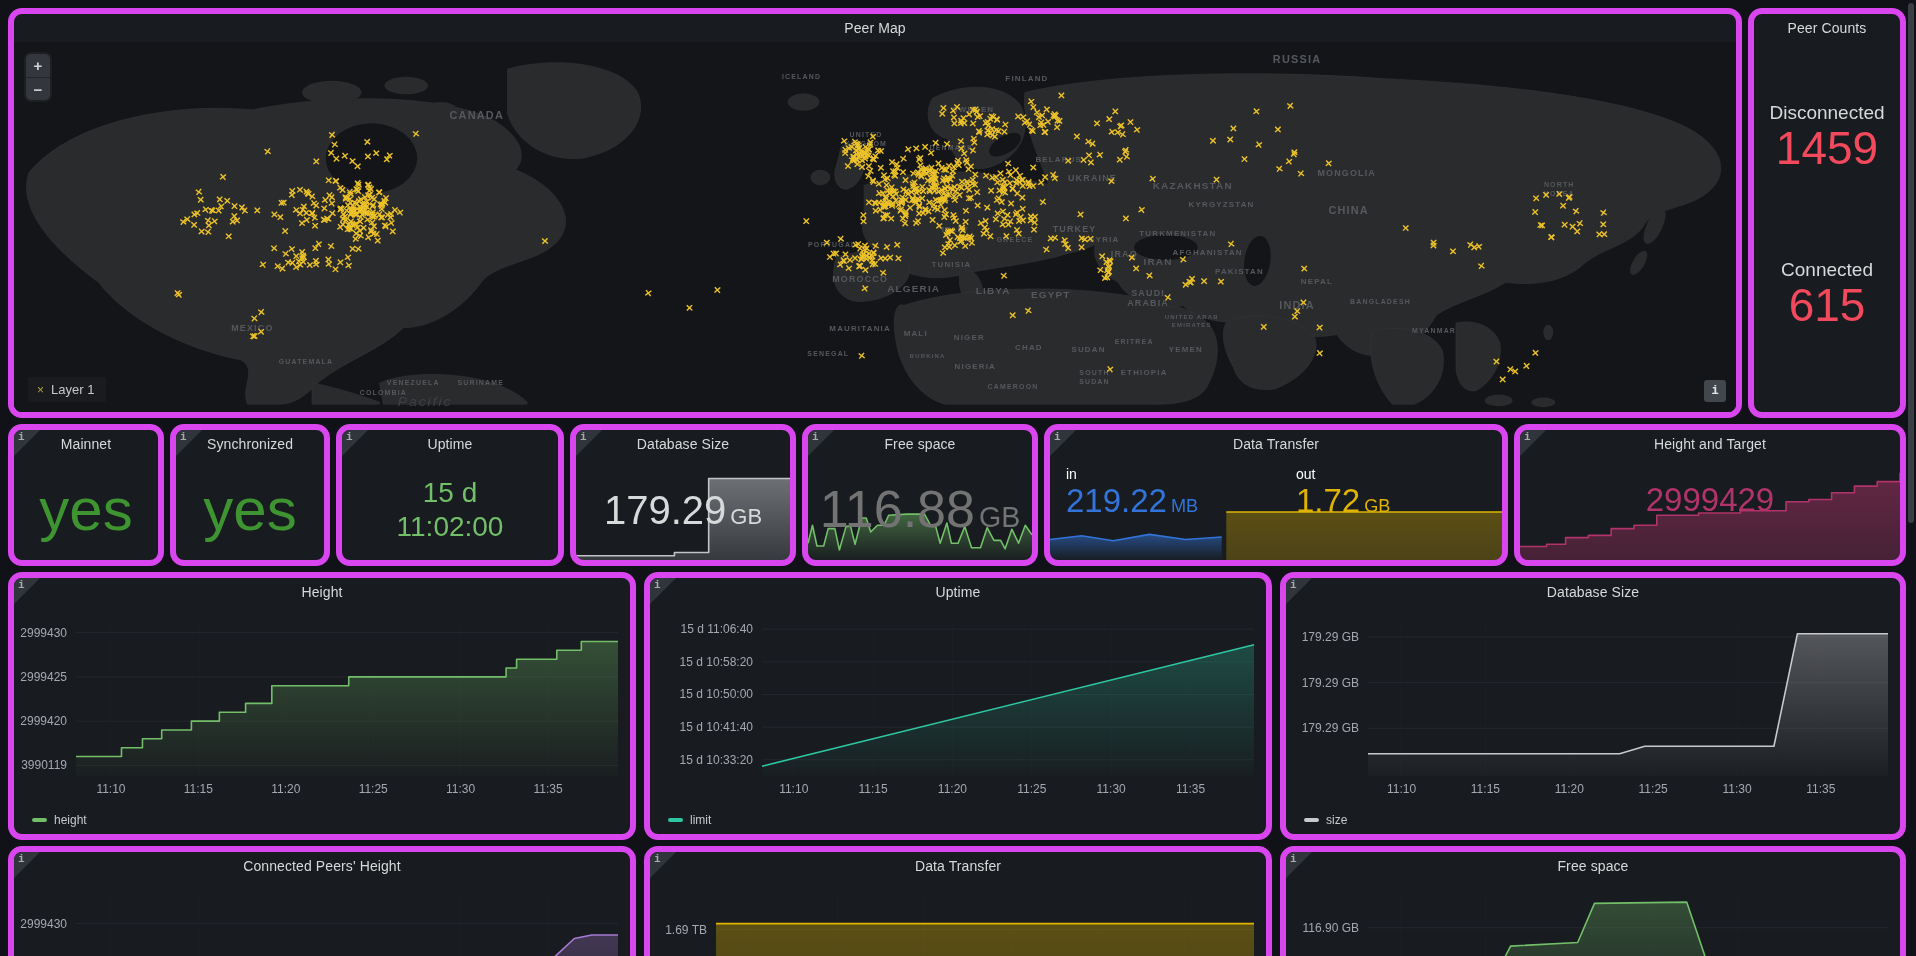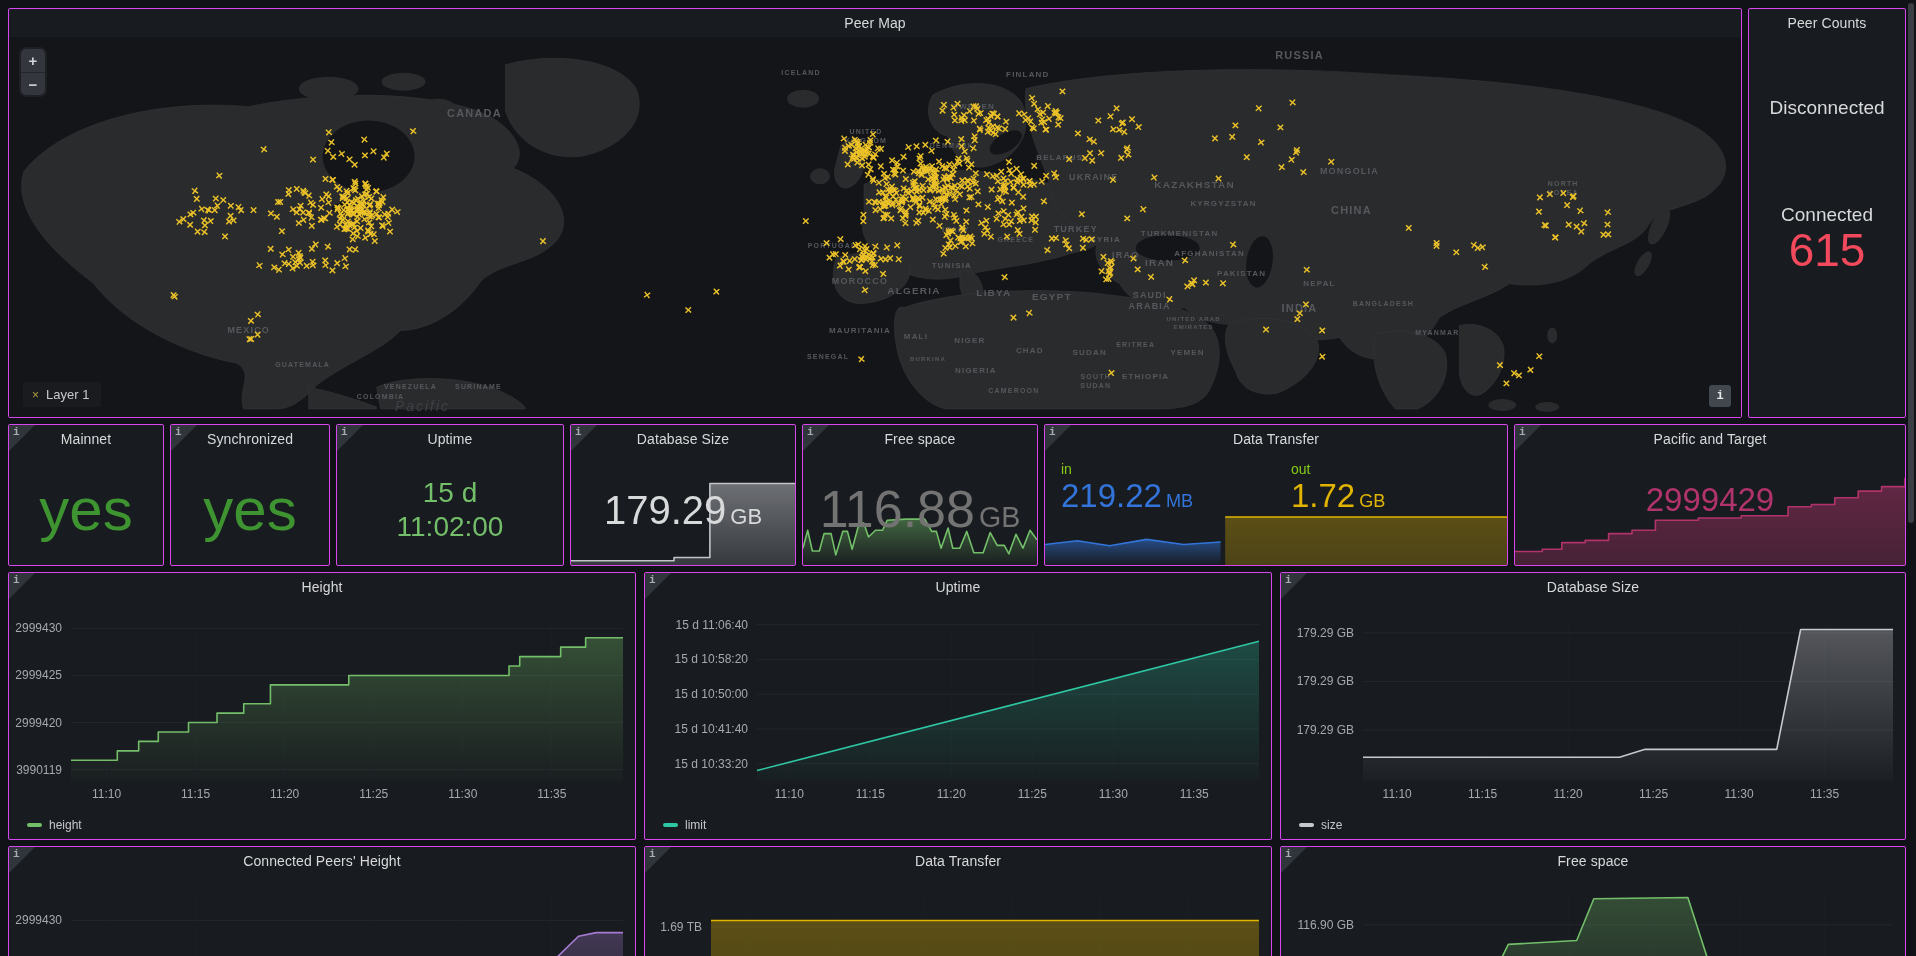--- a/index.html
+++ b/index.html
@@ -1,18 +1,18 @@
 <!DOCTYPE html>
 <html><head>
 <meta charset="utf-8">
 <style>
   * { margin:0; padding:0; box-sizing:border-box; }
   html,body { width:1916px; height:956px; overflow:hidden; background:#111217;
     font-family:"Liberation Sans", sans-serif; color:#d8d9da; }
-  .panel { position:absolute; background:#181b1f; border:1px solid #d946ef; border-radius:2px; overflow:hidden; }
+  .panel { position:absolute; background:#181b1f; border:6px solid #d946ef; border-radius:14px; overflow:hidden; }
   .panel-title { position:absolute; top:6px; left:0; right:0; text-align:center;
     font-size:14px; font-weight:500; color:#d8d9da; letter-spacing:.1px; z-index:5; }
   
   .corner { position:absolute; top:0; left:0; width:0; height:0;
     border-top:26px solid #30353b; border-right:26px solid transparent; z-index:6; }
   .corner span { position:absolute; top:-25px; left:4px; font-family:"Liberation Mono",monospace;
     font-size:11px; font-weight:700; color:#a8abb0; }
   
   .map-body { position:absolute; left:0; right:0; top:28px; bottom:0; background:#131518; }
   .map-body svg { width:100%; height:100%; display:block; }
@@ -50,21 +50,21 @@
   .ylab { position:absolute; left:0; width:calc(var(--gutter,62px) - 9px); top:0; bottom:0; }
   .ylab div { position:absolute; right:0; transform:translateY(-50%); font-size:12px;
     color:#a5a8af; white-space:nowrap; }
   .xlab { position:absolute; left:var(--gutter,62px); right:0; top:100%; height:20px; }
   .xlab div { position:absolute; top:6px; transform:translateX(-50%); font-size:12px; color:#a5a8af; }
   .legend { position:absolute; left:18px; bottom:7px; display:flex; align-items:center;
     gap:7px; font-size:12px; color:#c7c8cc; z-index:5; cursor:pointer; }
   .dash { width:15px; height:4px; border-radius:2px; background:#73BF69; }
   
   .dt-block { position:absolute; top:36px; z-index:4; }
-  .dt-label { font-size:14px; color:#84cc16; margin-bottom:2px; }
+  .dt-label { font-size:14px; color:#ffffff; margin-bottom:2px; }
   
   .scrollbar { position:absolute; right:2px; top:3px; width:6px; height:520px;
     background:#3a3e44; border-radius:3px; z-index:20; cursor:pointer; }
 </style>
 </head>
 <body>
 
 <div class="panel" style="left:8px;top:8px;width:1734px;height:410px">
   <div class="panel-title">Peer Map</div>
   <div class="map-body">
@@ -1015,20 +1015,21 @@
       <span>Layer 1</span>
     </div>
     <div class="attr-btn">i</div>
   </div>
 </div>
 
 <div class="panel" style="left:1748px;top:8px;width:158px;height:410px">
   <div class="panel-title">Peer Counts</div>
   <div class="pc-group" style="margin-top:88px">
     <div class="pc-label">Disconnected</div>
+    <div class="pc-value">1459</div>
   </div>
   <div class="pc-group" style="margin-top:85px">
     <div class="pc-label">Connected</div>
     <div class="pc-value">615</div>
   </div>
 </div>
 
 <div class="panel" style="left:8px;top:424px;width:156px;height:142px">
   <div class="corner">
       <span>i</span>
@@ -1150,21 +1151,21 @@
     <div class="stat-big" style="font-size:33px;color:#E0B400">
       <span>1.72</span><span class="unit">GB</span>
     </div>
   </div>
 </div>
 
 <div class="panel" style="left:1514px;top:424px;width:392px;height:142px">
   <div class="corner">
       <span>i</span>
     </div>
-  <div class="panel-title">Pacific and Target</div>
+  <div class="panel-title">Height and Target</div>
   <div class="spark" style="height:112px">
       <svg viewBox="0 0 100 100" preserveAspectRatio="none">
         <defs>
           <linearGradient id="grad10" x1="0" y1="0" x2="0" y2="1">
             <stop offset="0" stop-color="#B1336B" stop-opacity="0.5"></stop>
             <stop offset="1" stop-color="#B1336B" stop-opacity="0.3"></stop>
           </linearGradient>
         </defs>
         <path d="M0.00,88.00 L7.00,88.00 L7.00,86.00 L12.00,86.00 L12.00,80.00 L18.00,80.00 L18.00,78.00 L24.00,78.00 L24.00,72.00 L30.00,72.00 L30.00,69.00 L36.00,69.00 L36.00,60.00 L47.00,60.00 L47.00,58.00 L58.00,58.00 L58.00,56.00 L70.00,56.00 L70.00,48.00 L76.00,48.00 L76.00,46.00 L82.00,46.00 L82.00,40.00 L88.00,40.00 L88.00,34.00 L94.00,34.00 L94.00,30.00 L100.00,30.00 L100.00,22.00 L100.00,100 L0.00,100 Z" fill="url(#grad10)"></path>
         <path d="M0.00,88.00 L7.00,88.00 L7.00,86.00 L12.00,86.00 L12.00,80.00 L18.00,80.00 L18.00,78.00 L24.00,78.00 L24.00,72.00 L30.00,72.00 L30.00,69.00 L36.00,69.00 L36.00,60.00 L47.00,60.00 L47.00,58.00 L58.00,58.00 L58.00,56.00 L70.00,56.00 L70.00,48.00 L76.00,48.00 L76.00,46.00 L82.00,46.00 L82.00,40.00 L88.00,40.00 L88.00,34.00 L94.00,34.00 L94.00,30.00 L100.00,30.00 L100.00,22.00" class="sline" stroke="#B1336B"></path>

